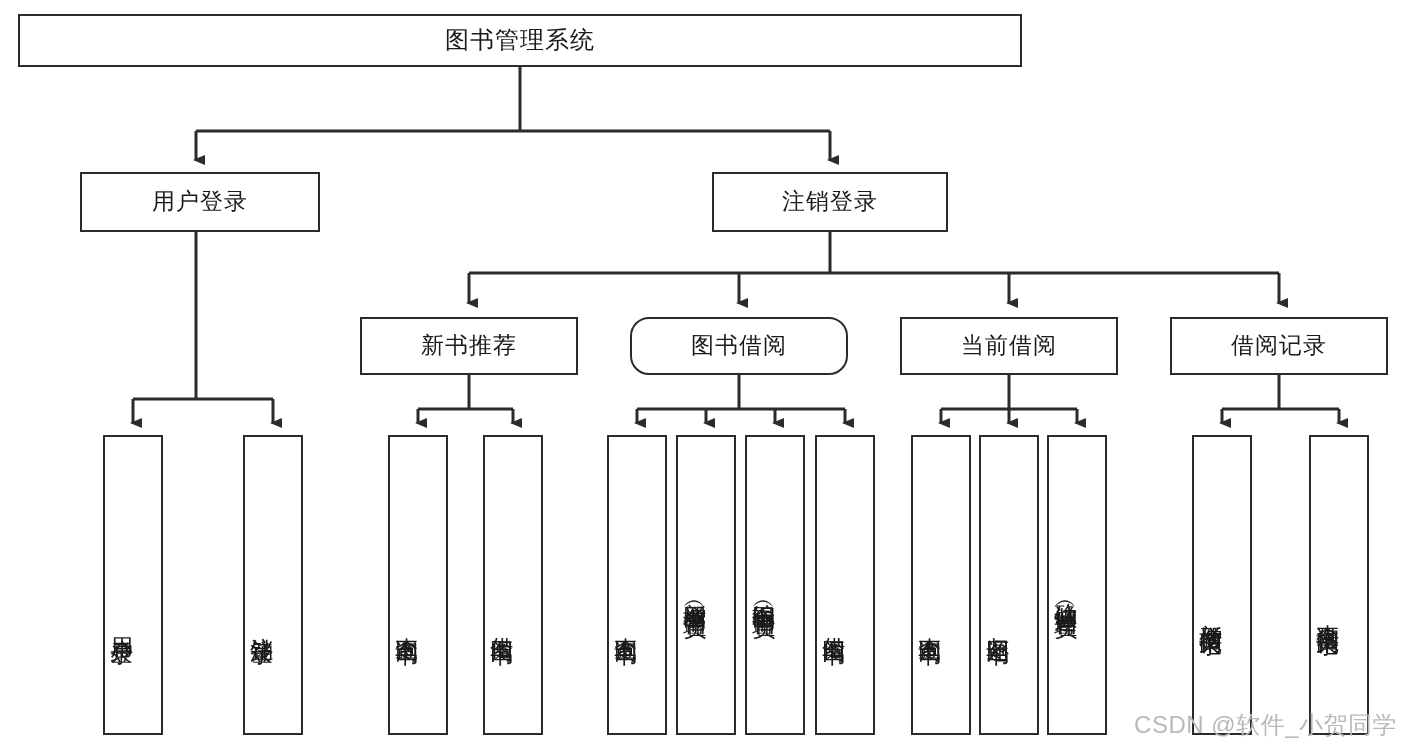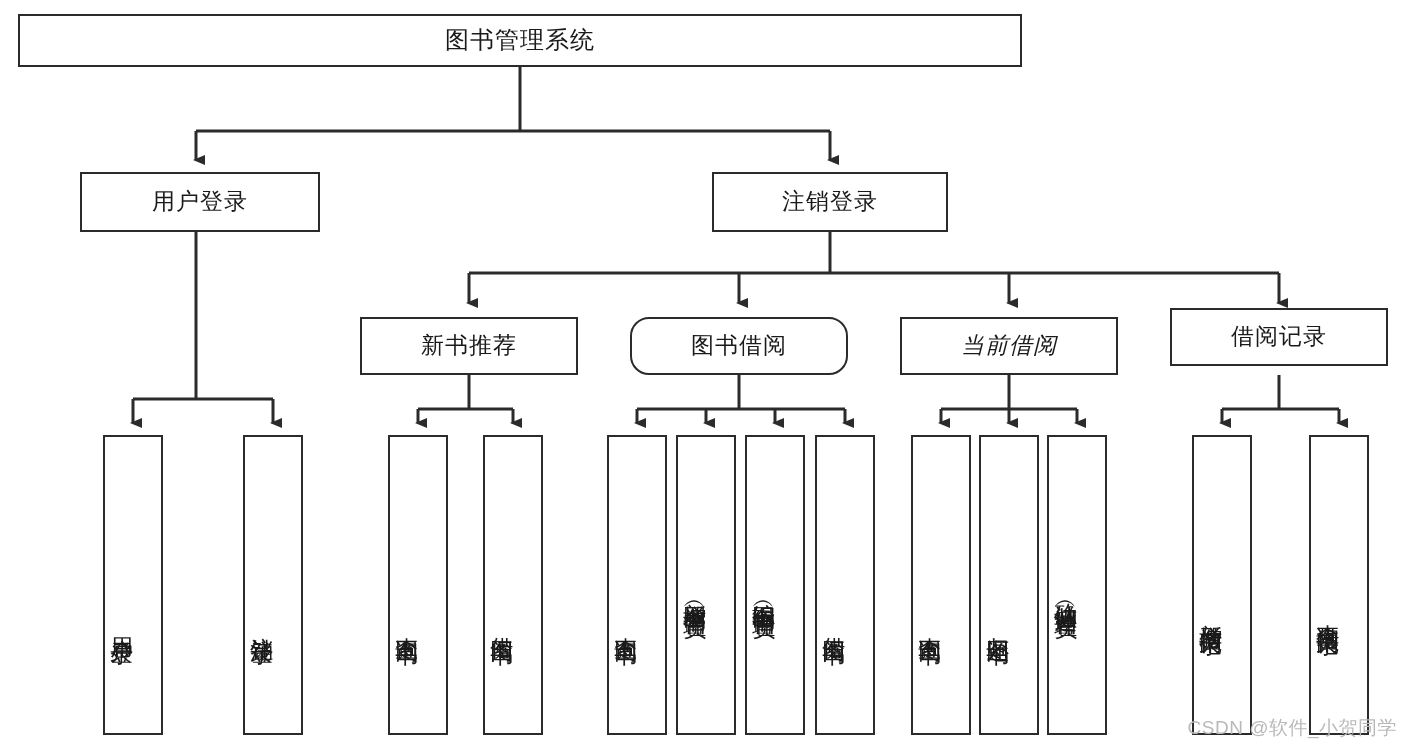--- a/index.html
+++ b/index.html
@@ -63,21 +63,21 @@
   .leaf-mid .vlabel {
     padding-top: 40px;
   }
   .leaf-tall .vlabel {
     padding-top: 4px;
   }
   .watermark {
     position: absolute;
     right: 8px;
     bottom: 6px;
-    font-size: 19px;
+    font-size: 24px;
     color: #b9b9b9;
     letter-spacing: 0.5px;
     white-space: nowrap;
   }
 </style>
 </head>
 <body>
 
 <div id="canvas">
 
@@ -141,24 +141,24 @@
   <div class="node horiz" style="left:712px; top:172px; width:236px; height:60px;">
     <span>注销登录</span>
   </div>
 
   <div class="node horiz" style="left:360px; top:317px; width:218px; height:58px;">
     <span>新书推荐</span>
   </div>
   <div class="node horiz" style="left:630px; top:317px; width:218px; height:58px;border-radius:19px;">
     <span>图书借阅</span>
   </div>
-  <div class="node horiz" style="left:900px; top:317px; width:218px; height:58px;font-style:italic;">
+  <div class="node horiz" style="left:900px; top:317px; width:218px; height:58px;">
     <span>当前借阅</span>
   </div>
-  <div class="node horiz" style="left:1170px; top:308px; width:218px; height:58px;">
+  <div class="node horiz" style="left:1170px; top:317px; width:218px; height:58px;">
     <span>借阅记录</span>
   </div>
 
   <div class="node leaf leaf-short" style="left:103px; top:435px; width:60px; height:300px;">
     <span class="vlabel">用户登录</span>
   </div>
   <div class="node leaf leaf-short" style="left:243px; top:435px; width:60px; height:300px;">
     <span class="vlabel">注销登录</span>
   </div>
 

